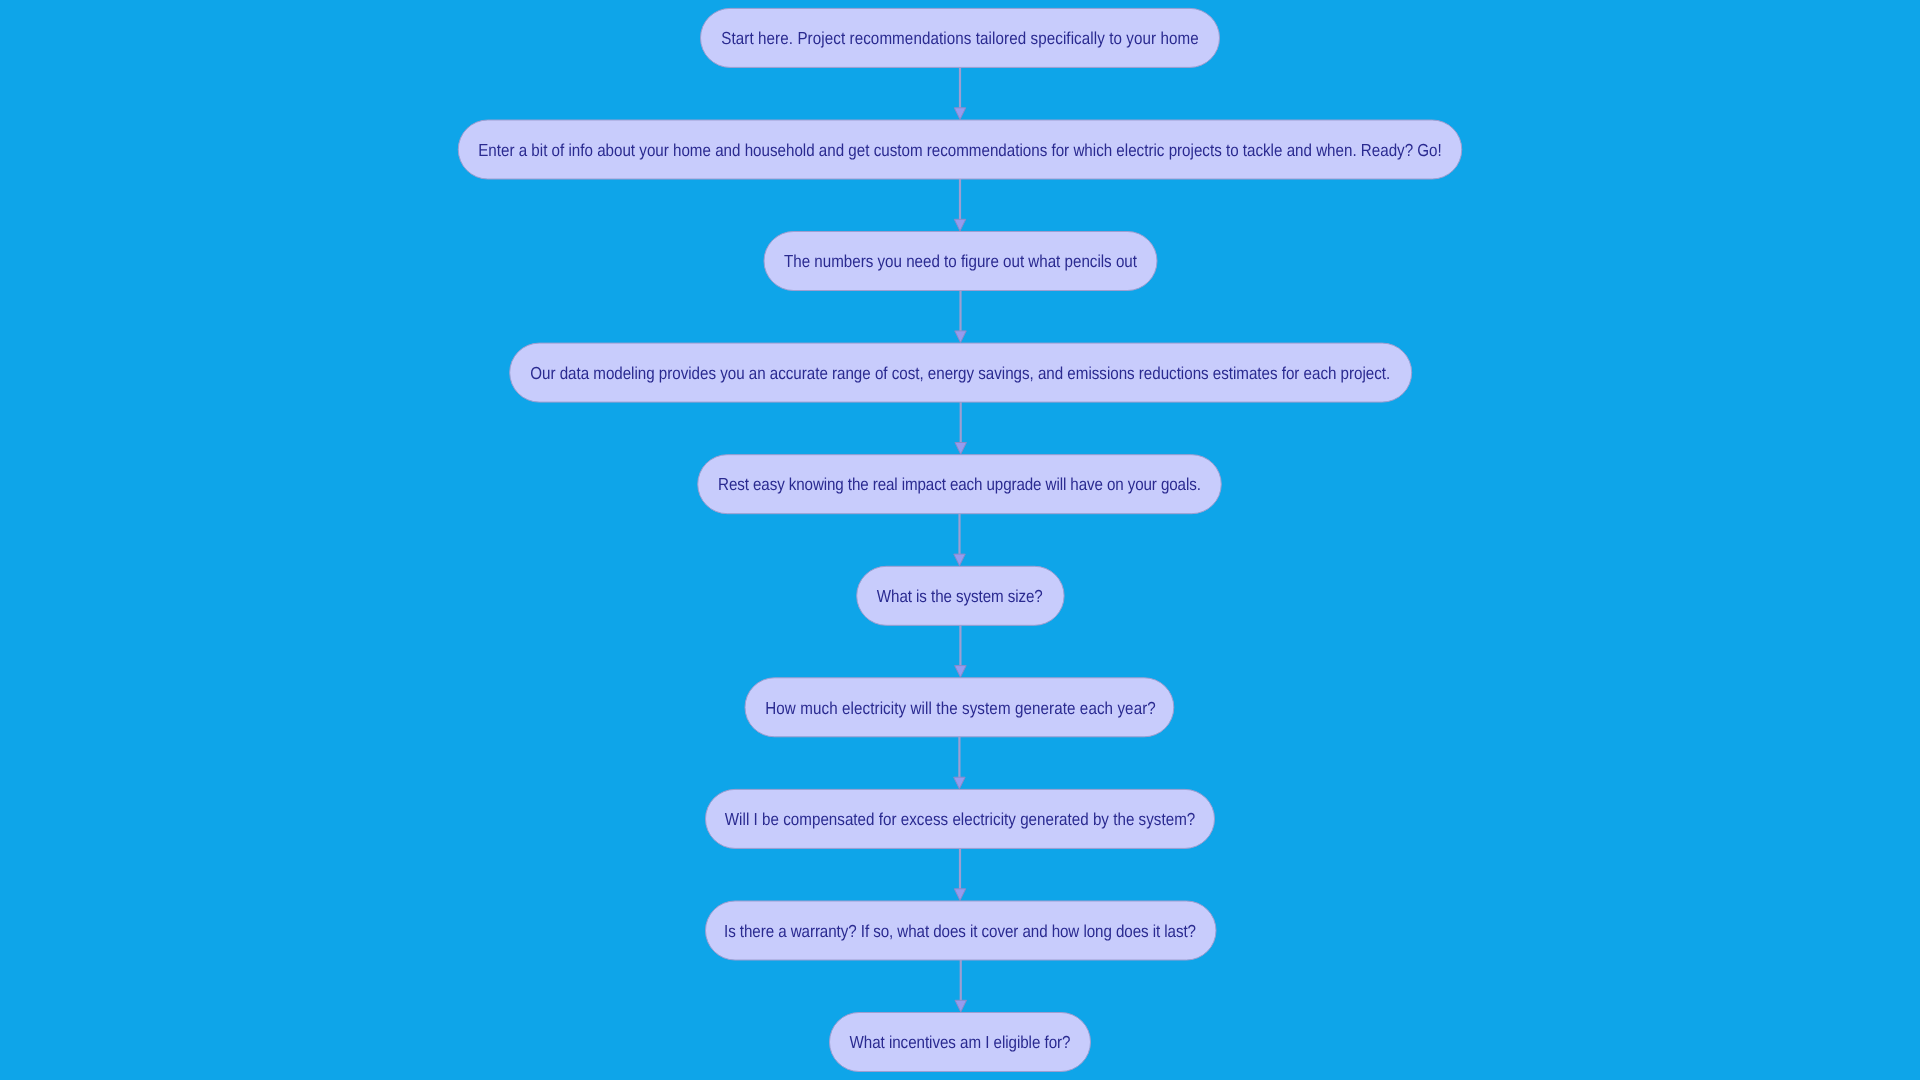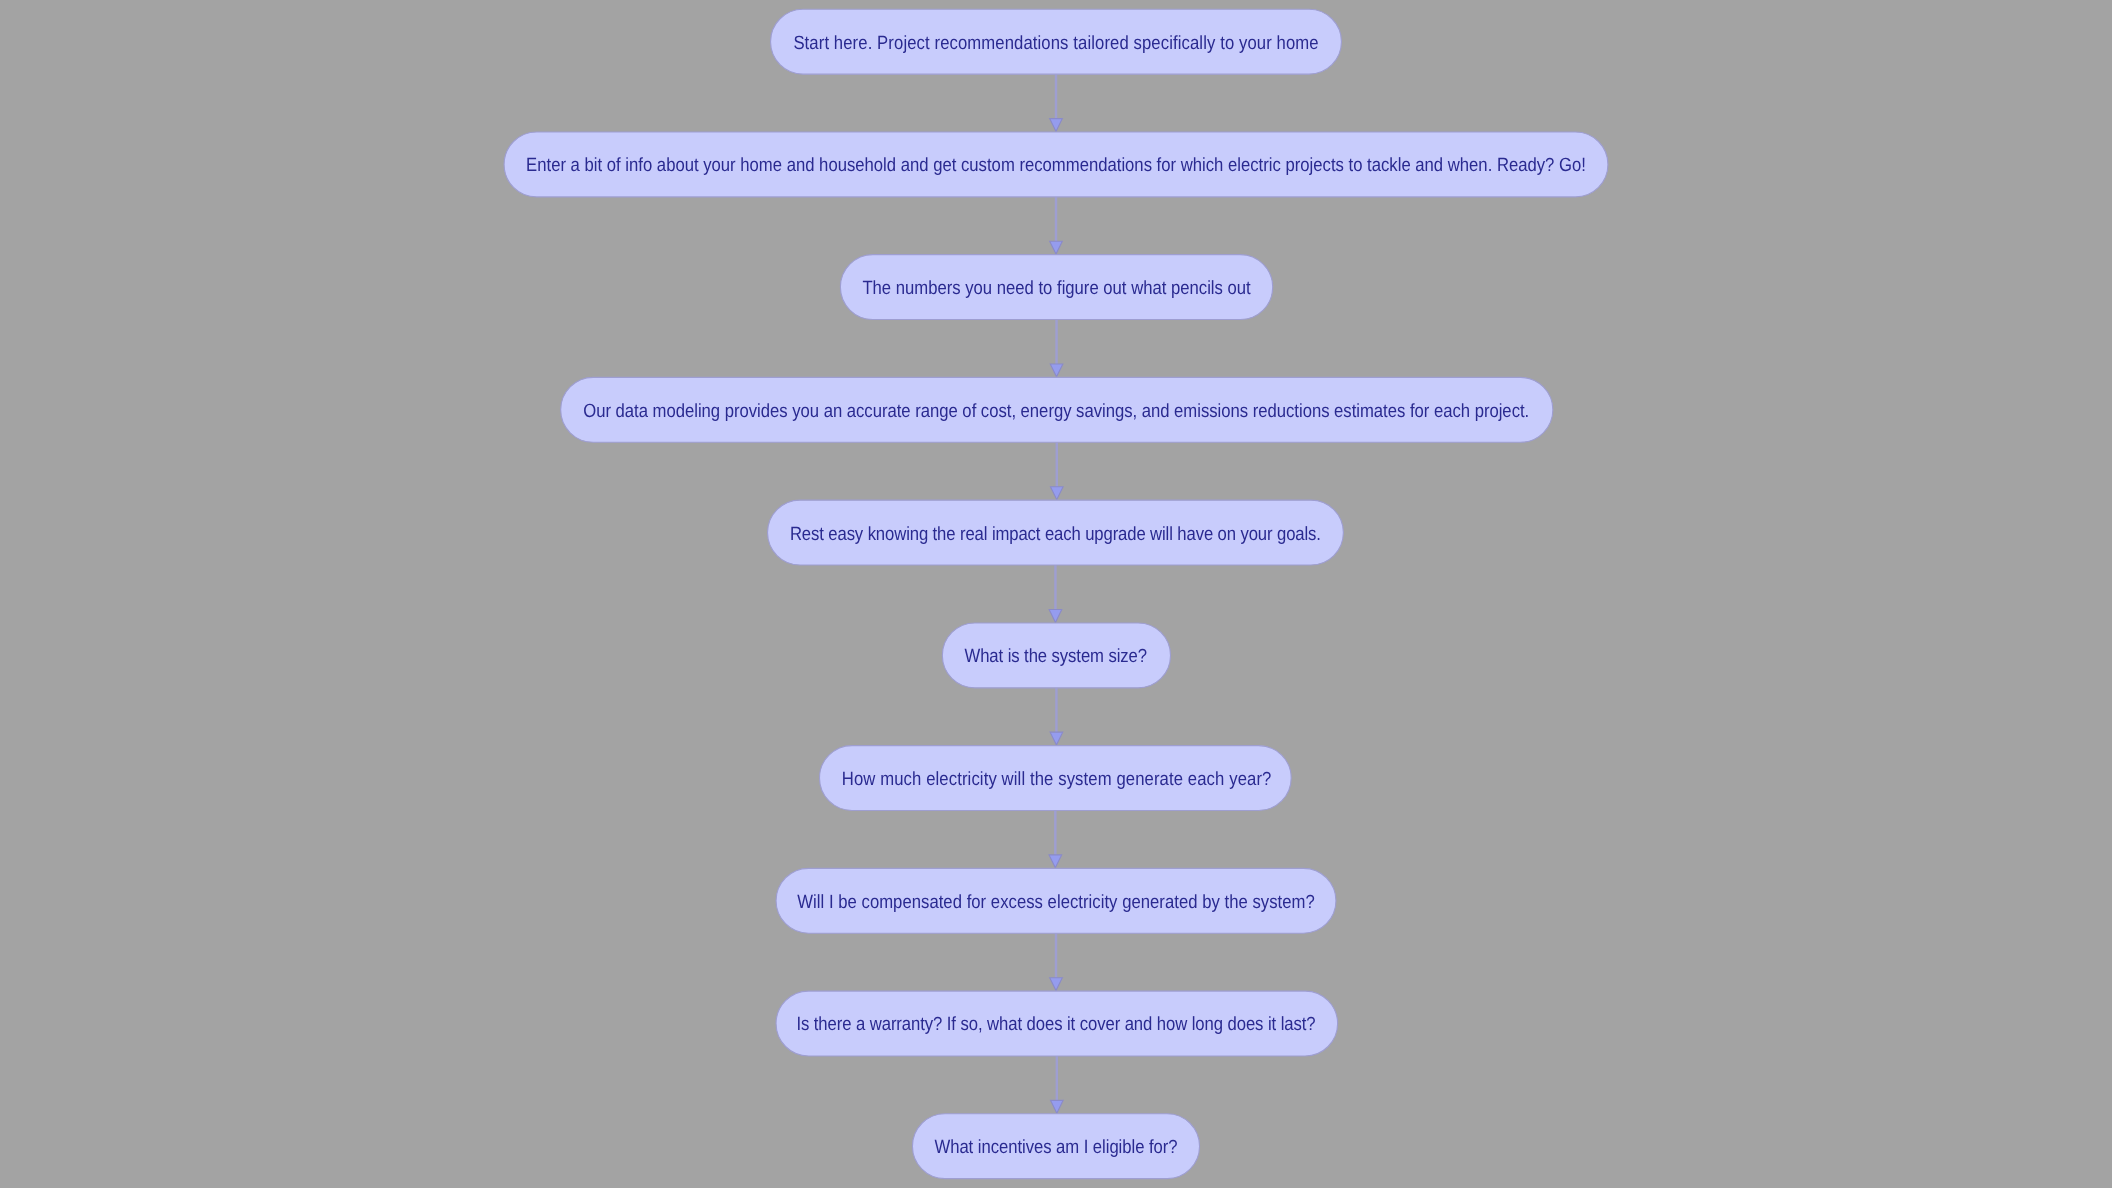--- a/index.html
+++ b/index.html
@@ -8,21 +8,21 @@
     padding: 0;
     width: 1920px;
     height: 1080px;
     background: #ffffff;
     overflow: hidden;
   }
   #diagram {
     position: relative;
     width: 1920px;
     height: 1080px;
-    background: #a3a3a3;
+    background: #0ea5e9;
   }
   .flow-svg {
     position: absolute;
     left: 0;
     top: 0;
     width: 1920px;
     height: 1080px;
     display: block;
   }
   .node-shape {

